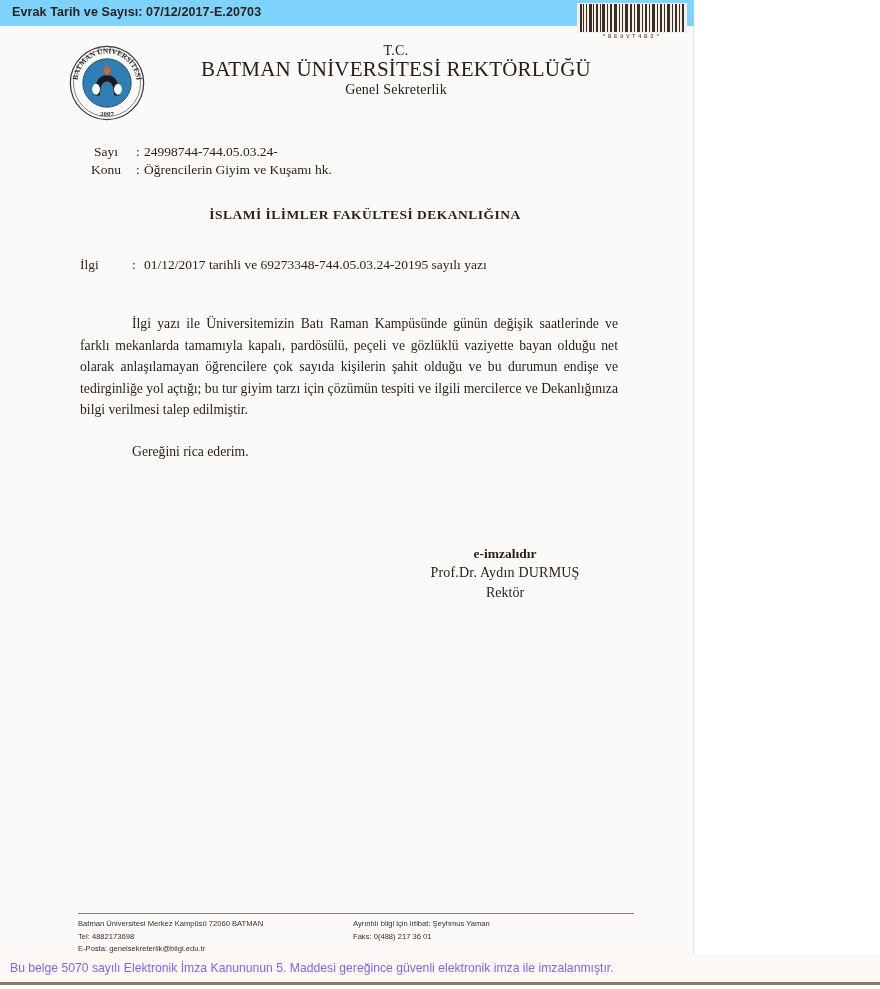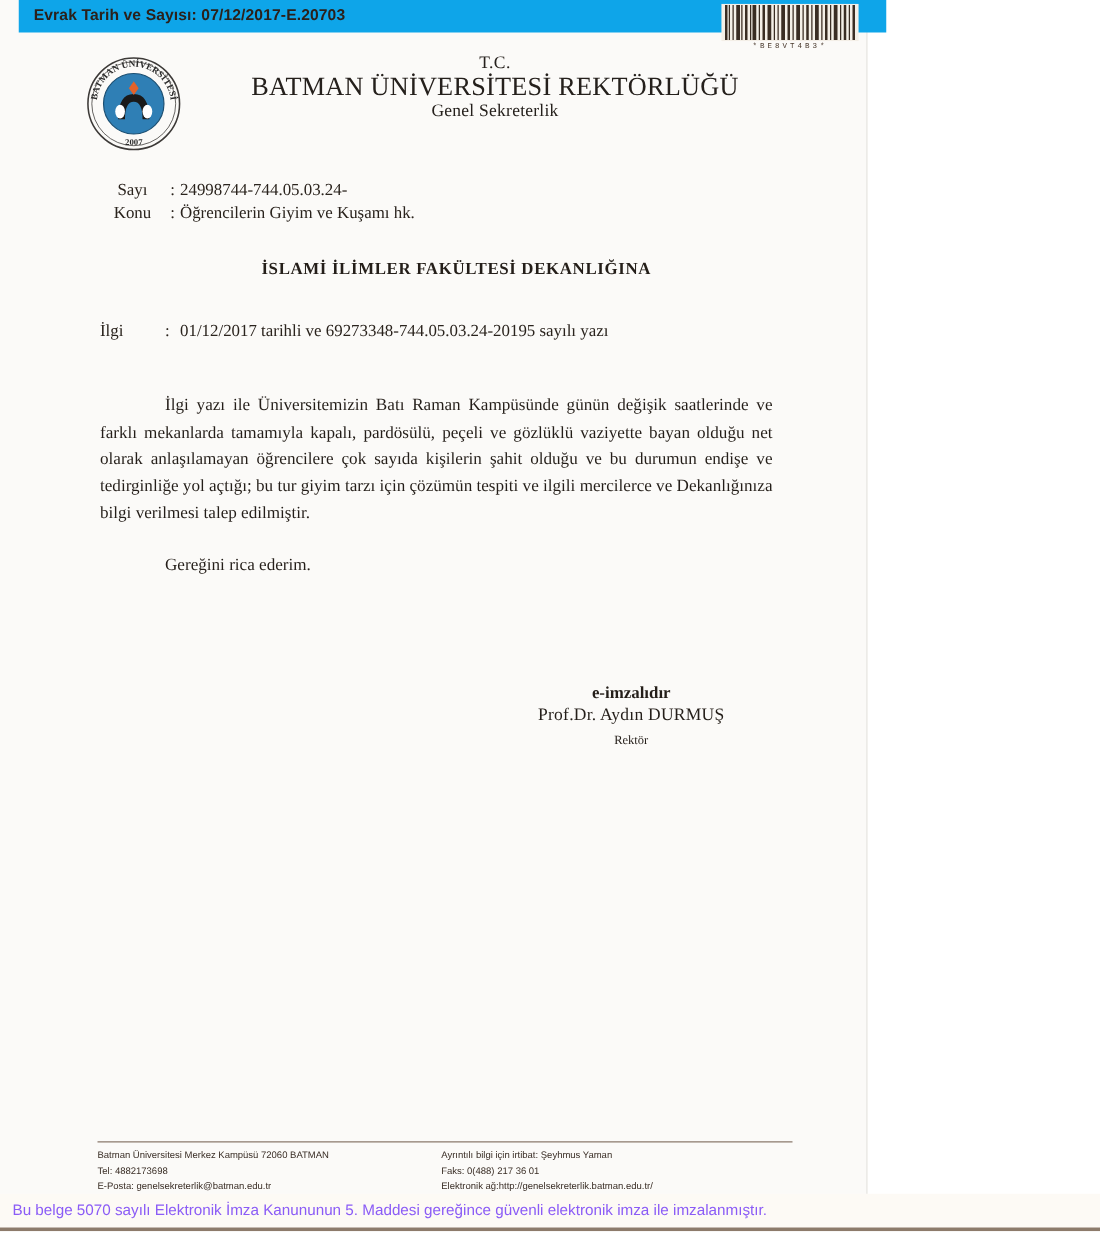--- a/index.html
+++ b/index.html
@@ -32,24 +32,24 @@
   #sheet-edge {
     position: absolute;
     left: 693px; top: 0;
     width: 1px; height: 963px;
     background: #e8e6e2;
   }
 
   
   #evrak-bar {
     position: absolute;
-    left: 15px; top: 0;
+    left: 0; top: 0;
     width: 694px;
     height: 26px;
-    background: #0ea5e9;
+    background: #7dd3fc;
   }
   #evrak-text {
     position: absolute;
     left: 12px; top: 5px;
     font-family: "Liberation Sans", "DejaVu Sans", sans-serif;
     font-size: 12.5px;
     font-weight: bold;
     color: #2b211b;
     letter-spacing: 0.1px;
     white-space: nowrap;
@@ -178,21 +178,21 @@
     font-size: 13.5px;
     font-weight: bold;
     line-height: 19px;
   }
   .sig-name {
     font-size: 14px;
     line-height: 20px;
     letter-spacing: 0.2px;
   }
   .sig-title {
-    font-size: 10px;
+    font-size: 14px;
     line-height: 19px;
   }
 
   
   #footer-rule {
     position: absolute;
     left: 78px; top: 913px;
     width: 556px; height: 1px;
     background: #8b7a6c;
   }
@@ -346,26 +346,25 @@
     <div class="sig-e">e-imzalıdır</div>
     <div class="sig-name">Prof.Dr. Aydın DURMUŞ</div>
     <div class="sig-title">Rektör</div>
   </div>
 
   <div id="footer-rule"></div>
   <div id="footer">
     <div id="footer-left">
       <div class="f-line">Batman Üniversitesi Merkez Kampüsü 72060 BATMAN</div>
       <div class="f-line">Tel: 4882173698</div>
-      <div class="f-line">E-Posta: genelsekreterlik@batman.edu.tr</div>
+      <div class="f-line">E-Posta: genelsekreterlik@bilgi.edu.tr</div>
     </div>
     <div id="footer-right">
       <div class="f-line">Ayrıntılı bilgi için irtibat: Şeyhmus Yaman</div>
       <div class="f-line">Faks: 0(488) 217 36 01</div>
-      <div class="f-line">Elektronik ağ:http://genelsekreterlik.batman.edu.tr/</div>
     </div>
   </div>
 
   <div id="notice">
     <div id="notice-text">Bu belge 5070 sayılı Elektronik İmza Kanununun 5. Maddesi gereğince güvenli elektronik imza ile imzalanmıştır.</div>
   </div>
   <div id="notice-rule"></div>
   <div id="notice-rule2"></div>
 
 </div>

